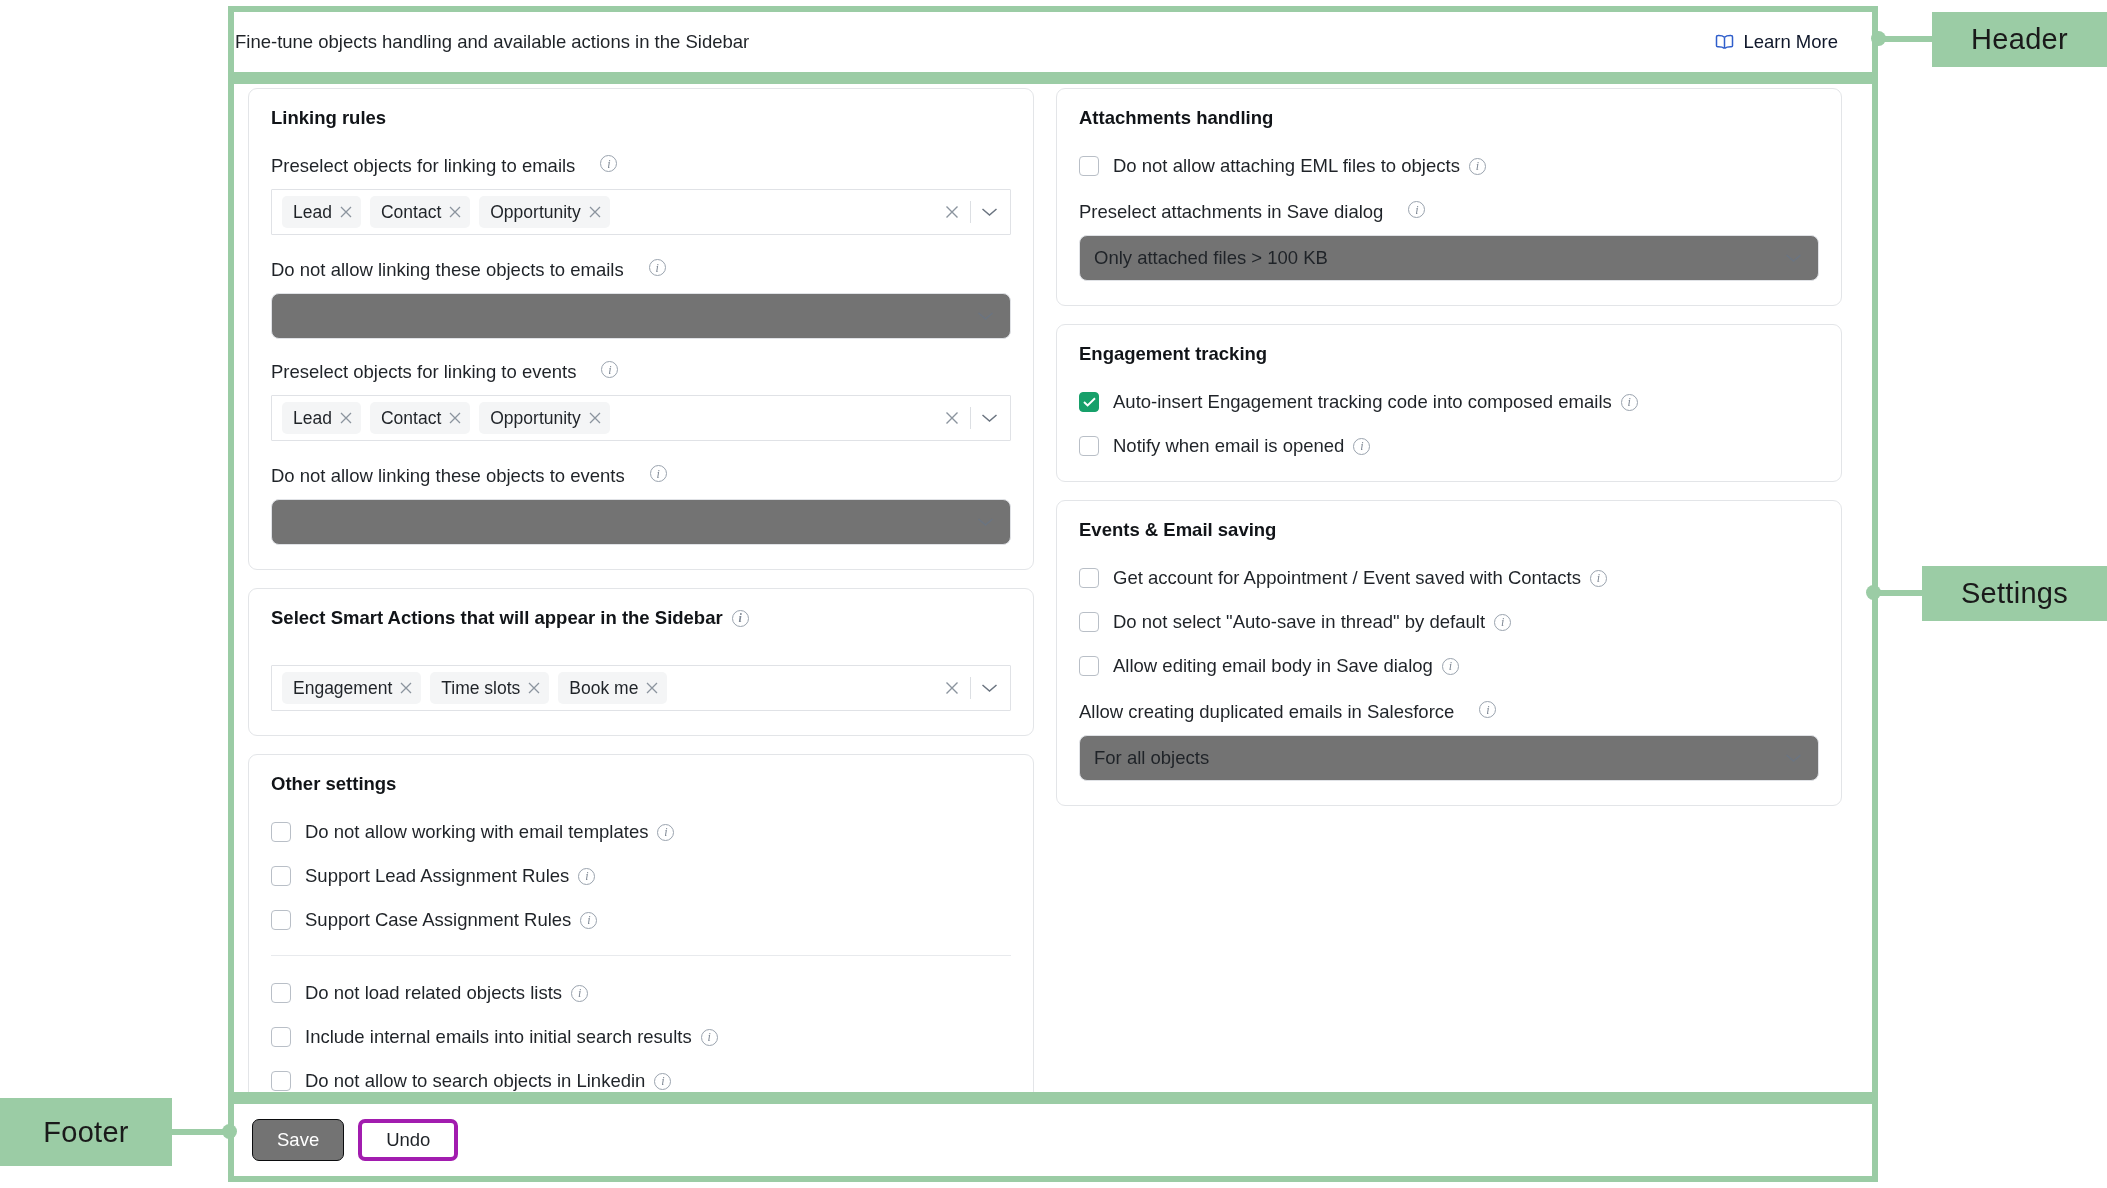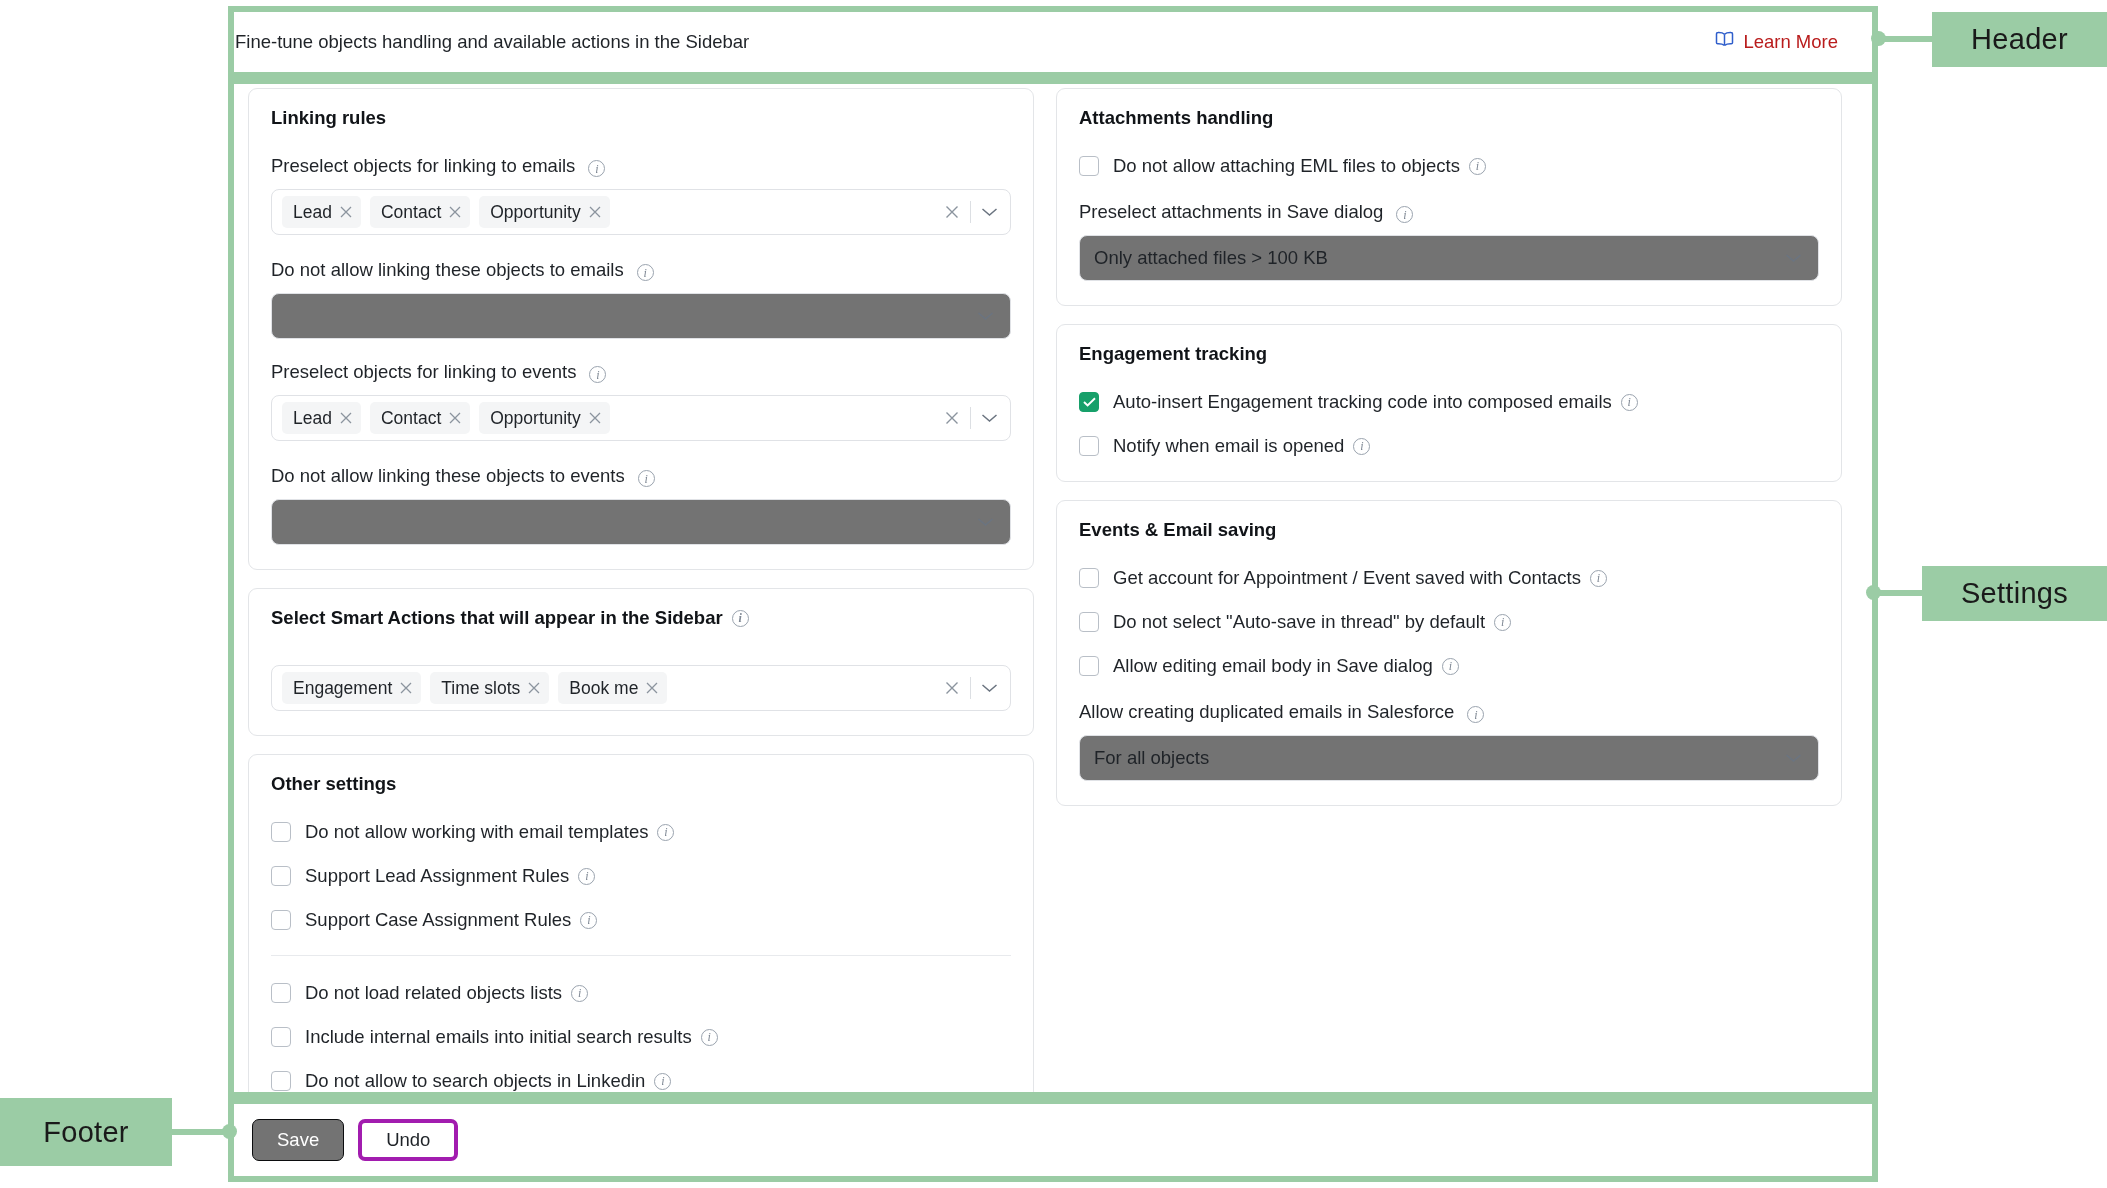--- a/index.html
+++ b/index.html
@@ -54,22 +54,22 @@
   
   #header-band {
     position: absolute;
     left: 217px; top: 12px; width: 1638px; height: 60px;
     background: #fff;
     display: flex; align-items: center; justify-content: space-between;
     padding: 0 17px 0 18px;
   }
   #header-subtitle { font-size: 18.5px; color: #1f2328; }
   #learn-more-link {
-    display: flex; gap: 9px;
-    color: #b91c1c; font-size: 18.5px; cursor: pointer;
+    display: flex; align-items: center; gap: 9px;
+    color: #0f172a; font-size: 18.5px; cursor: pointer;
   }
   .book-icon { width: 19px; height: 16px; display:block; }
 
   
   #settings-body {
     position: absolute;
     left: 234px; top: 84px; width: 1638px; height: 1104px;
     background: #fff;
     display: flex;
     gap: 22px;
@@ -87,37 +87,37 @@
   }
   .card-title {
     font-size: 18.5px; font-weight: bold; color: #111418;
     margin-bottom: 26px;
   }
   .card-title.inline-title {
     display: flex; align-items: center; gap: 9px; margin-bottom: 36px;
   }
 
   .field-label {
-    display: flex; align-items: flex-end; gap: 13px;
+    display: flex; align-items: flex-start; gap: 25px;
     font-size: 18.5px; color: #1f2328; margin-bottom: 12px;
   }
 
   
   .info-icon {
     width: 17px; height: 17px; flex: none;
     border: 1.4px solid #9aa3ae; border-radius: 50%;
     color: #7f8894; font-size: 12px; font-style: italic;
     font-family: "Liberation Serif", serif;
     display: flex; align-items: center; justify-content: center;
     line-height: 1;
   }
 
   
   .multiselect {
-    border: 1px solid #e0e2e6; border-radius: 8px;
+    border: 1px solid #e0e2e6; border-radius: 1px;
     min-height: 46px; background: #fff;
     display: flex; align-items: center;
     padding: 5px 6px 5px 10px; gap: 8px;
     margin-bottom: 24px;
   }
   .ms-tags { display: flex; gap: 9px; flex: 1; flex-wrap: wrap; }
   .tag {
     background: #f4f5f6; border-radius: 5px;
     height: 32px; padding: 0 8px 0 11px;
     display: flex; align-items: center; gap: 7px;

